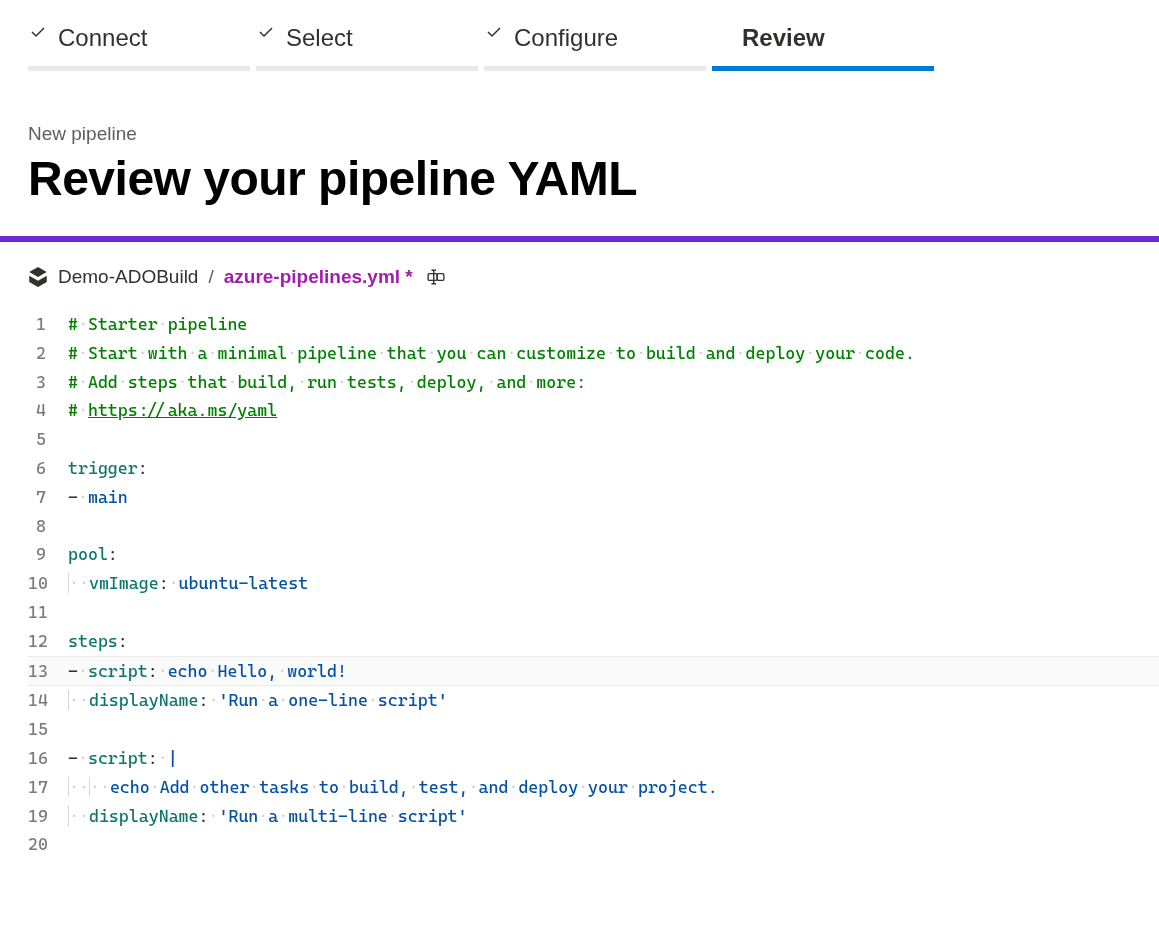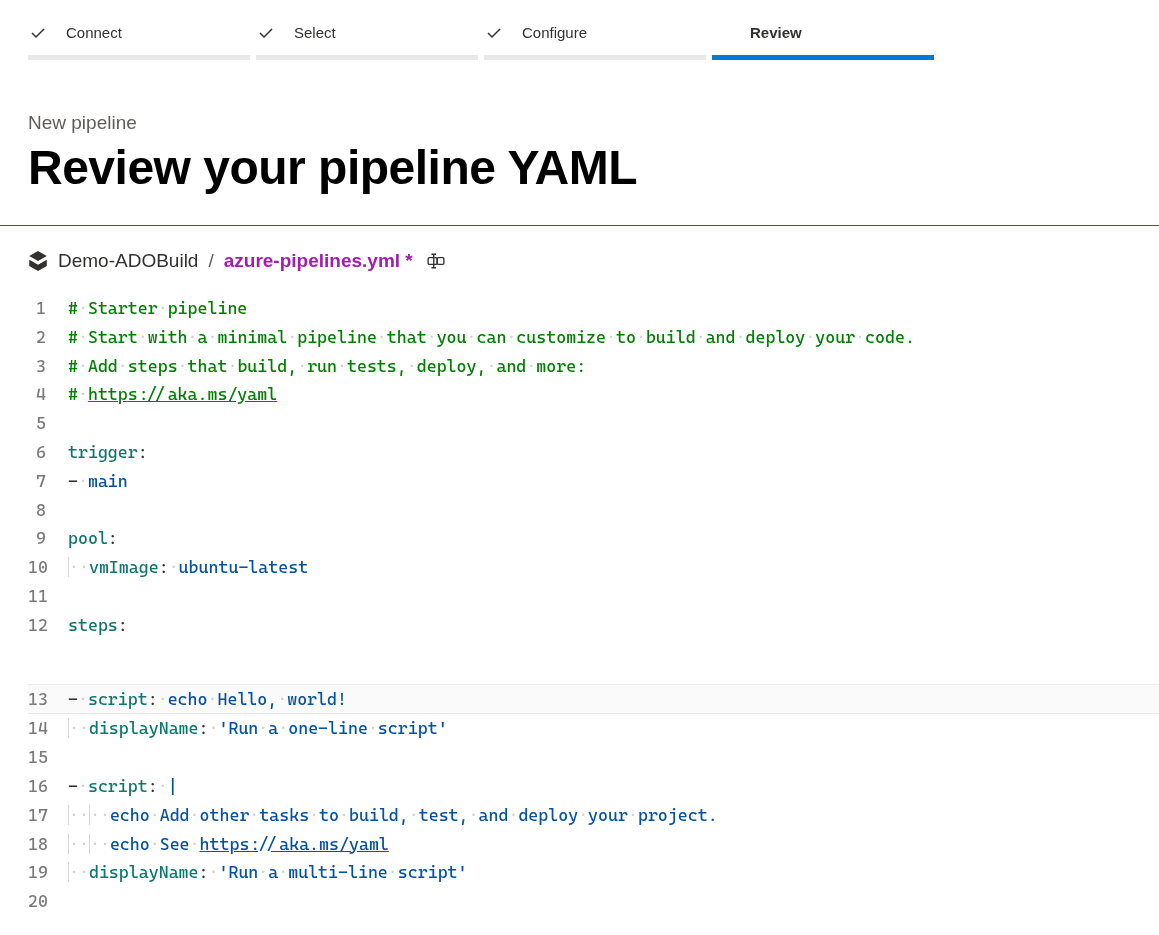--- a/index.html
+++ b/index.html
@@ -15,44 +15,44 @@
     }
     .wizard-steps {
       display: flex;
       padding: 20px 28px 0 28px;
       gap: 6px;
     }
     .step {
       flex: 0 0 222px;
       padding: 4px 6px 14px 2px;
       display: flex;
-      align-items: center;
-      gap: 20px;
-      font-size: 15px;
+      align-items: flex-start;
+      gap: 12px;
+      font-size: 24px;
       color: #323130;
       position: relative;
       border-bottom: 5px solid #e8e8e8;
     }
     .step.active {
       font-weight: 600;
       border-bottom: 5px solid #0078d4;
     }
     .step .check-icon {
       width: 16px;
       height: 16px;
       display: inline-flex;
       align-items: center;
       justify-content: center;
     }
     .step.active .check-icon {
       visibility: hidden;
     }
     .header-section {
       padding: 52px 28px 30px 28px;
-      border-bottom: 1px solid #6d28d9;
+      border-bottom: 6px solid #6d28d9;
     }
     .breadcrumb-label {
       font-size: 19px;
       color: #605e5c;
       margin-bottom: 6px;
     }
     .page-title {
       font-size: 48px;
       font-weight: 700;
       color: #000000;
@@ -126,21 +126,20 @@
       color: #0451a5;
       text-decoration: underline;
     }
     .ws-dot {
       color: #d0d0d0;
     }
     .line-highlight {
       background: #fafafa;
       border-top: 1px solid #eaeaea;
       border-bottom: 1px solid #eaeaea;
-      margin-top: 44px;
     }
   </style>
 </head>
 <body>
 
 <div class="wizard-steps">
 
 <div class="step">
       <span class="check-icon">
         <svg viewBox="0 0 16 16" width="16" height="16" fill="none" stroke="#323130" stroke-width="1.5">
@@ -259,24 +258,20 @@
     </div>
     <div class="editor-line">
       <div class="line-number">16</div>
       <div class="line-content"><span class="tok-dash">-</span><span class="ws-dot">·</span><span class="tok-key">script</span><span class="tok-colon">:</span><span class="ws-dot">·</span><span class="tok-pipe">|</span></div>
     </div>
     <div class="editor-line">
       <div class="line-number">17</div>
       <div class="line-content"><span class="ws-dot" style="border-left:1px solid #d8d8d8;">·</span><span class="ws-dot">·</span><span class="ws-dot" style="border-left:1px solid #d8d8d8;">·</span><span class="ws-dot">·</span><span class="tok-value">echo<span class="ws-dot">·</span>Add<span class="ws-dot">·</span>other<span class="ws-dot">·</span>tasks<span class="ws-dot">·</span>to<span class="ws-dot">·</span>build,<span class="ws-dot">·</span>test,<span class="ws-dot">·</span>and<span class="ws-dot">·</span>deploy<span class="ws-dot">·</span>your<span class="ws-dot">·</span>project.</span></div>
     </div>
     <div class="editor-line">
-      <div class="line-number">18</div>
-      <div class="line-content"><span class="ws-dot" style="border-left:1px solid #d8d8d8;">·</span><span class="ws-dot">·</span><span class="ws-dot" style="border-left:1px solid #d8d8d8;">·</span><span class="ws-dot">·</span><span class="tok-value">echo<span class="ws-dot">·</span>See<span class="ws-dot">·</span></span><span class="tok-link-blue">https://aka.ms/yaml</span></div>
-    </div>
-    <div class="editor-line">
       <div class="line-number">19</div>
       <div class="line-content"><span class="ws-dot" style="border-left:1px solid #d8d8d8;">·</span><span class="ws-dot">·</span><span class="tok-key">displayName</span><span class="tok-colon">:</span><span class="ws-dot">·</span><span class="tok-string">'Run<span class="ws-dot">·</span>a<span class="ws-dot">·</span>multi-line<span class="ws-dot">·</span>script'</span></div>
     </div>
     <div class="editor-line">
       <div class="line-number">20</div>
       <div class="line-content"></div>
     </div>
   </div>
 
 </body></html>

